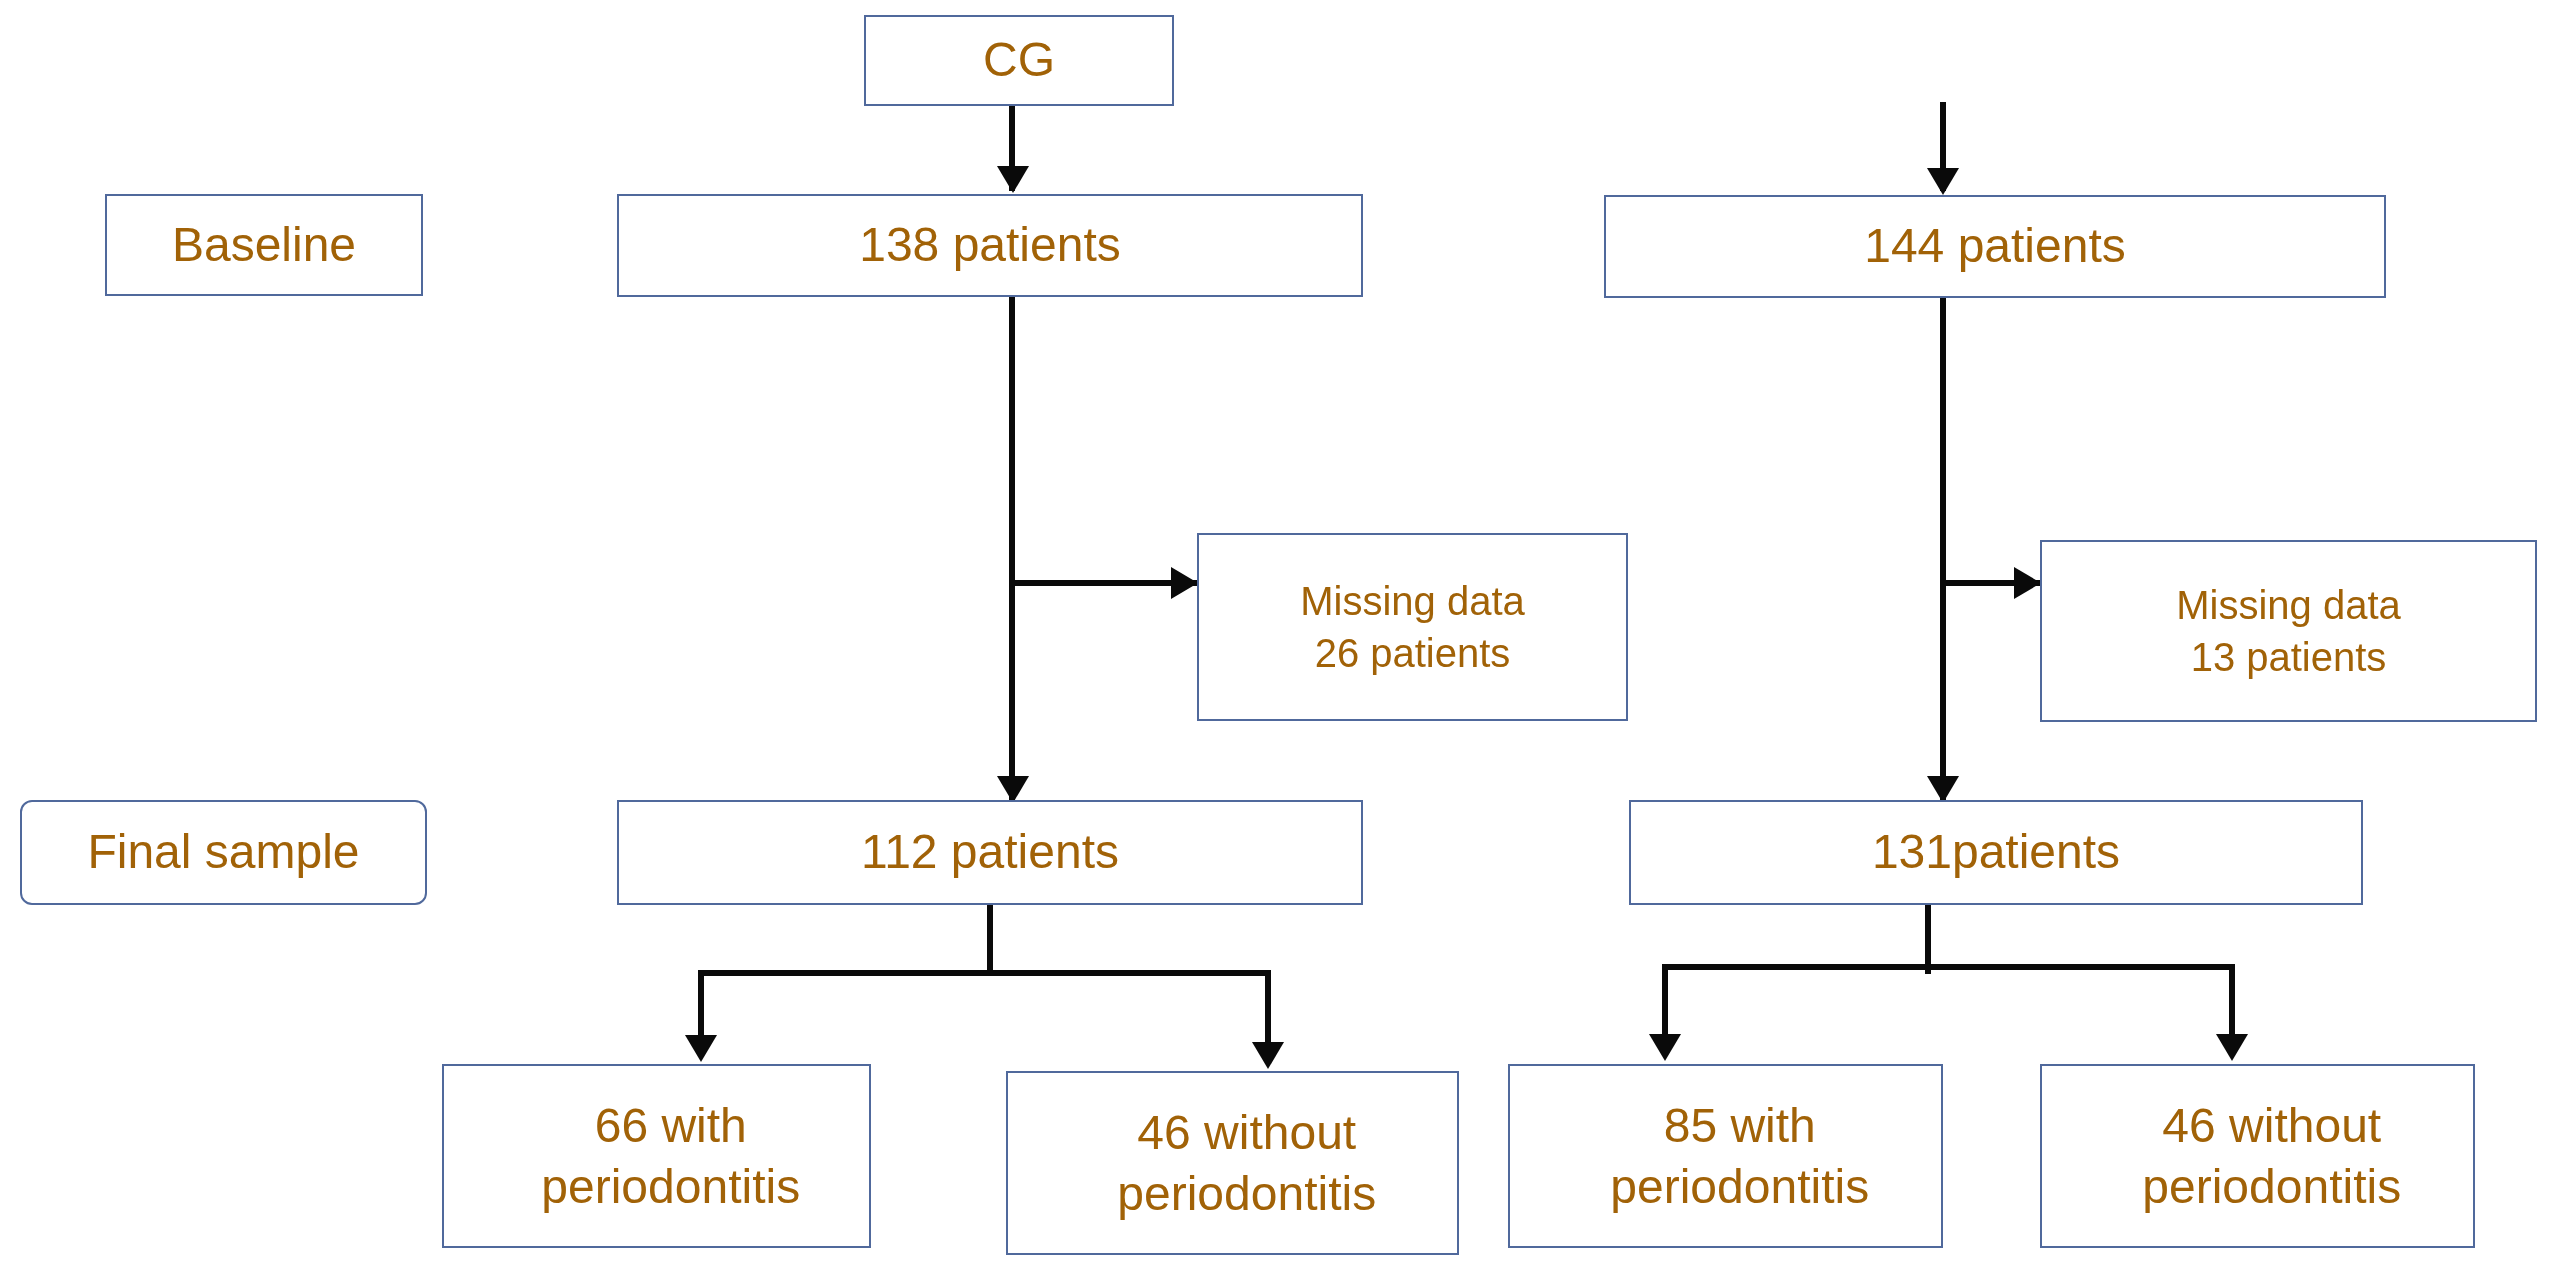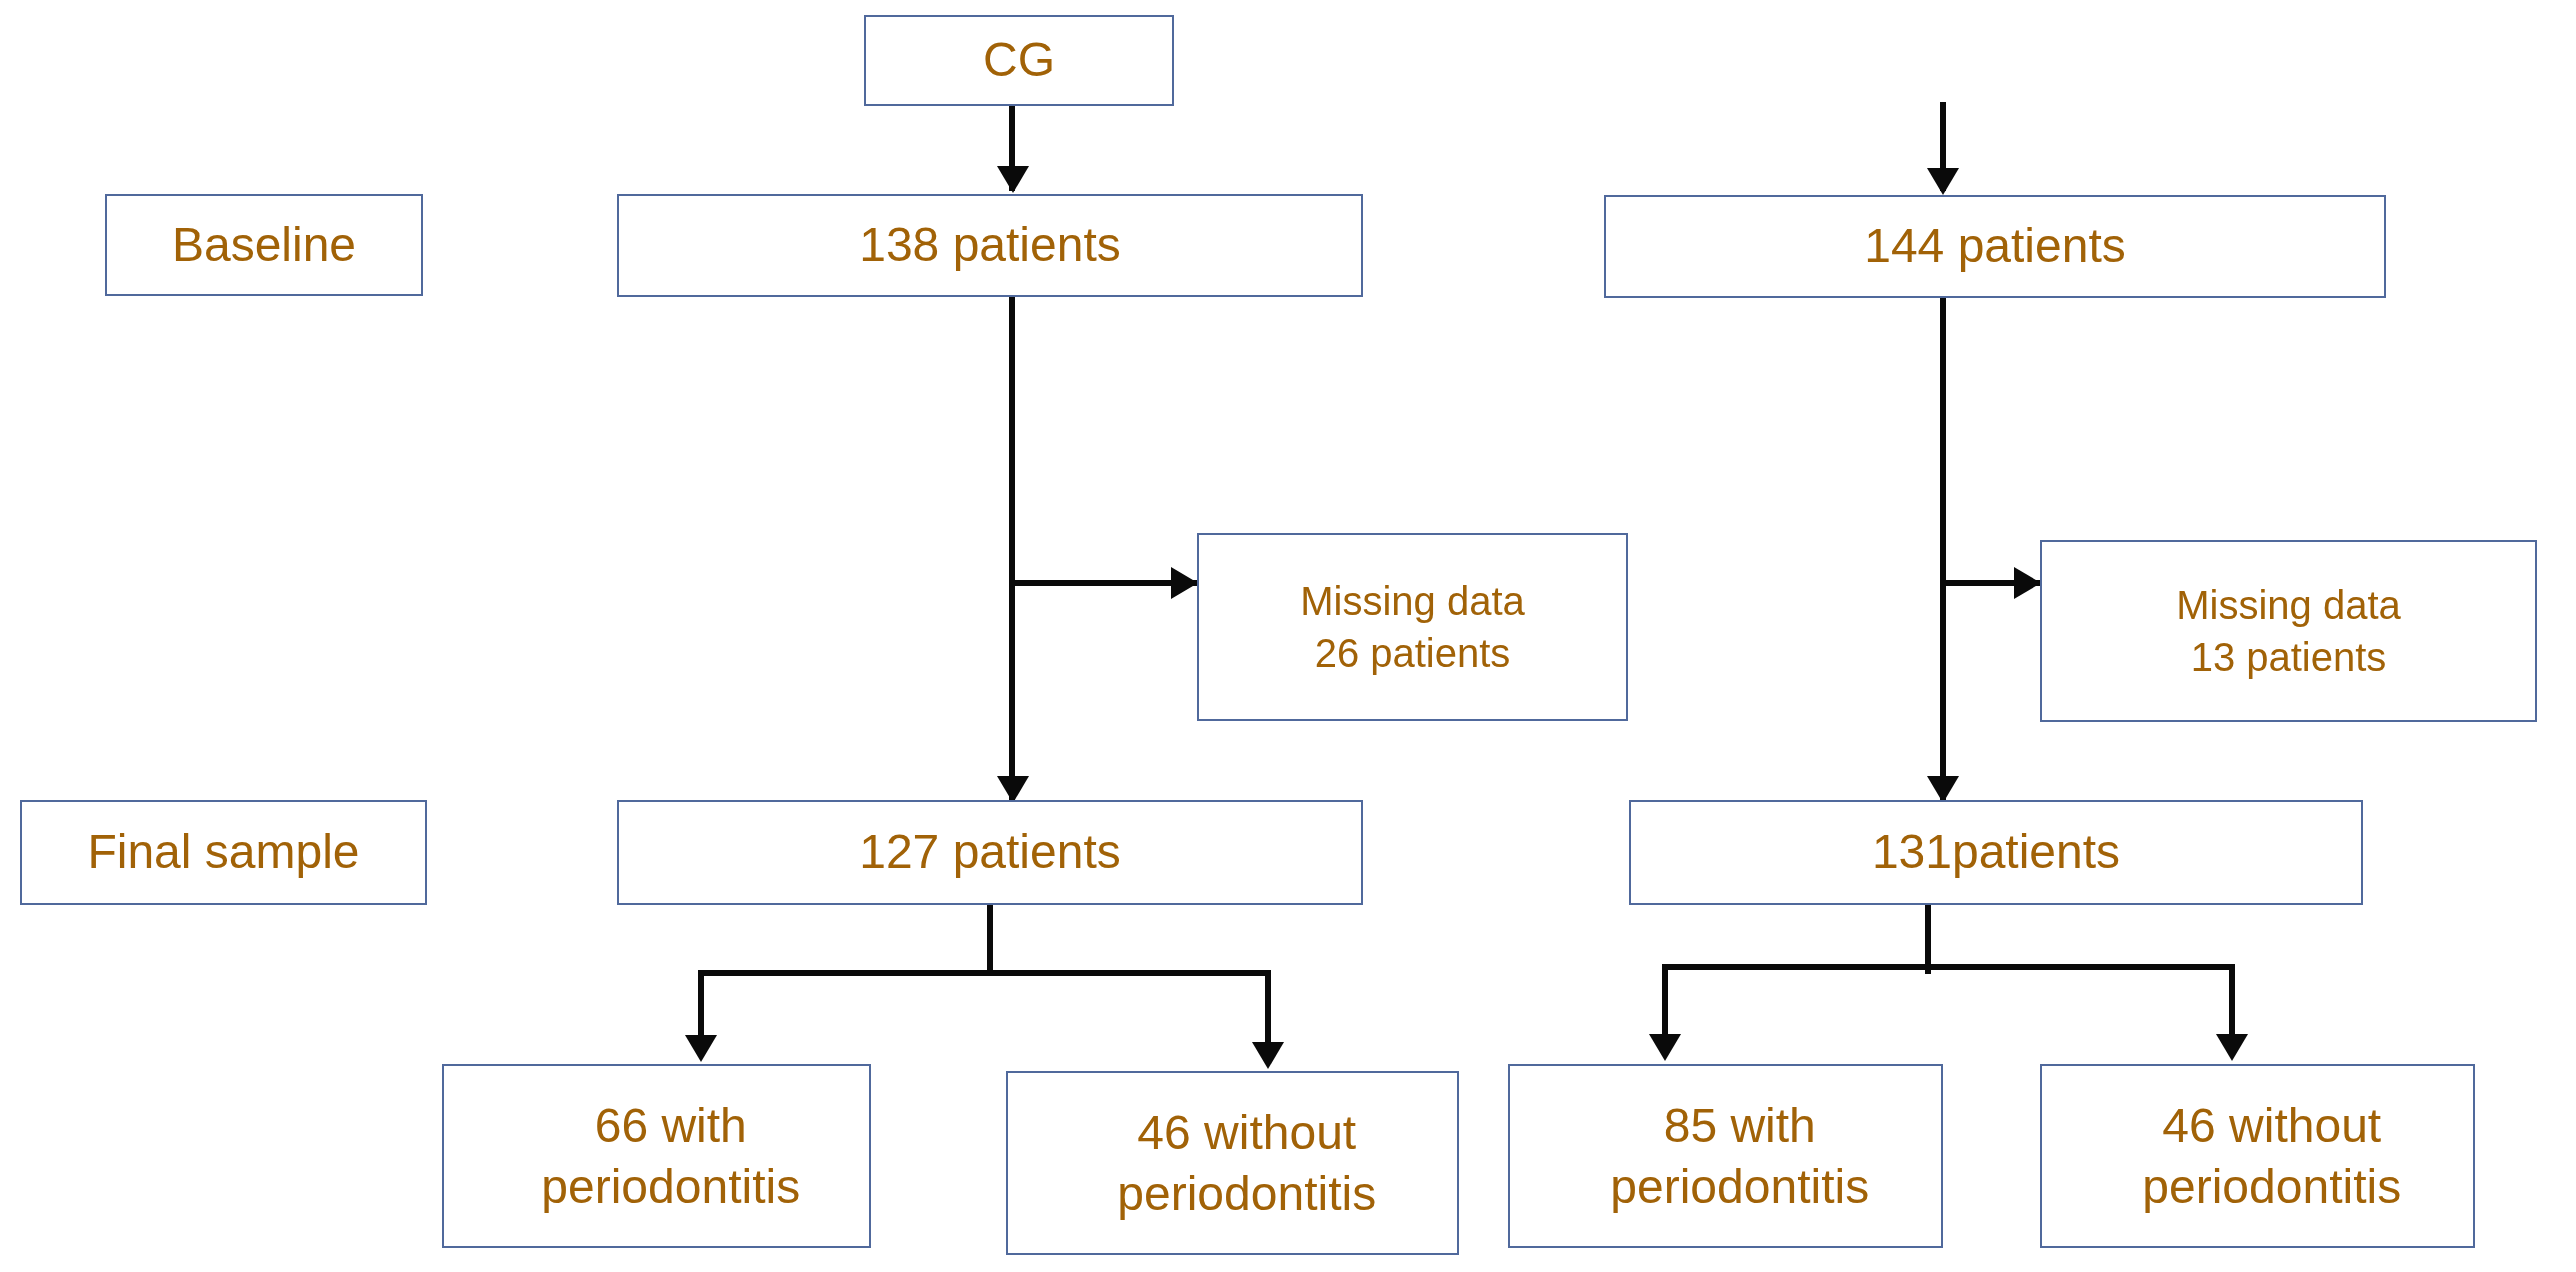--- a/index.html
+++ b/index.html
@@ -80,21 +80,21 @@
 </style>
 </head>
 <body>
 
 <div id="canvas">
 
   <div class="box box--label" style="left:105px; top:194px; width:318px; height:102px;">
     <span class="txt">Baseline</span>
   </div>
 
-  <div class="box box--label" style="left:20px; top:800px; width:407px; height:105px;">
+  <div class="box box--label" style="left:20px; top:800px; width:407px; height:105px;border-radius:12px;">
     <span class="txt">Final sample</span>
   </div>
 
   <div class="box box--group" style="left:864px; top:14.5px; width:310px; height:91px;">
     <span class="txt">CG</span>
   </div>
 
   <div class="vline" style="left:1009px; top:106px; height:85px;"></div>
   <div class="arrow-down" style="left:997px; top:166px;"></div>
 
@@ -107,21 +107,21 @@
 
   <div class="hline" style="left:1013px; top:580px; width:184px;"></div>
   <div class="arrow-right" style="left:1171px; top:567px;"></div>
 
   <div class="box box--missing" style="left:1197px; top:493px; width:431px; height:188px;">
     <span class="txt">Missing data
 26 patients</span>
   </div>
 
   <div class="box box--count" style="left:617px; top:800px; width:746px; height:105px;">
-    <span class="txt">127 patients</span>
+    <span class="txt">112 patients</span>
   </div>
 
   <div class="vline" style="left:987px; top:905px; height:71px;"></div>
   <div class="hline" style="left:698px; top:970px; width:572px;"></div>
   <div class="vline" style="left:698px; top:970px; height:74px;"></div>
   <div class="arrow-down" style="left:685px; top:1035px;"></div>
   <div class="vline" style="left:1265px; top:970px; height:81px;"></div>
   <div class="arrow-down" style="left:1252px; top:1042px;"></div>
 
   <div class="box box--outcome" style="left:442px; top:1064px; width:429px; height:184px;">

